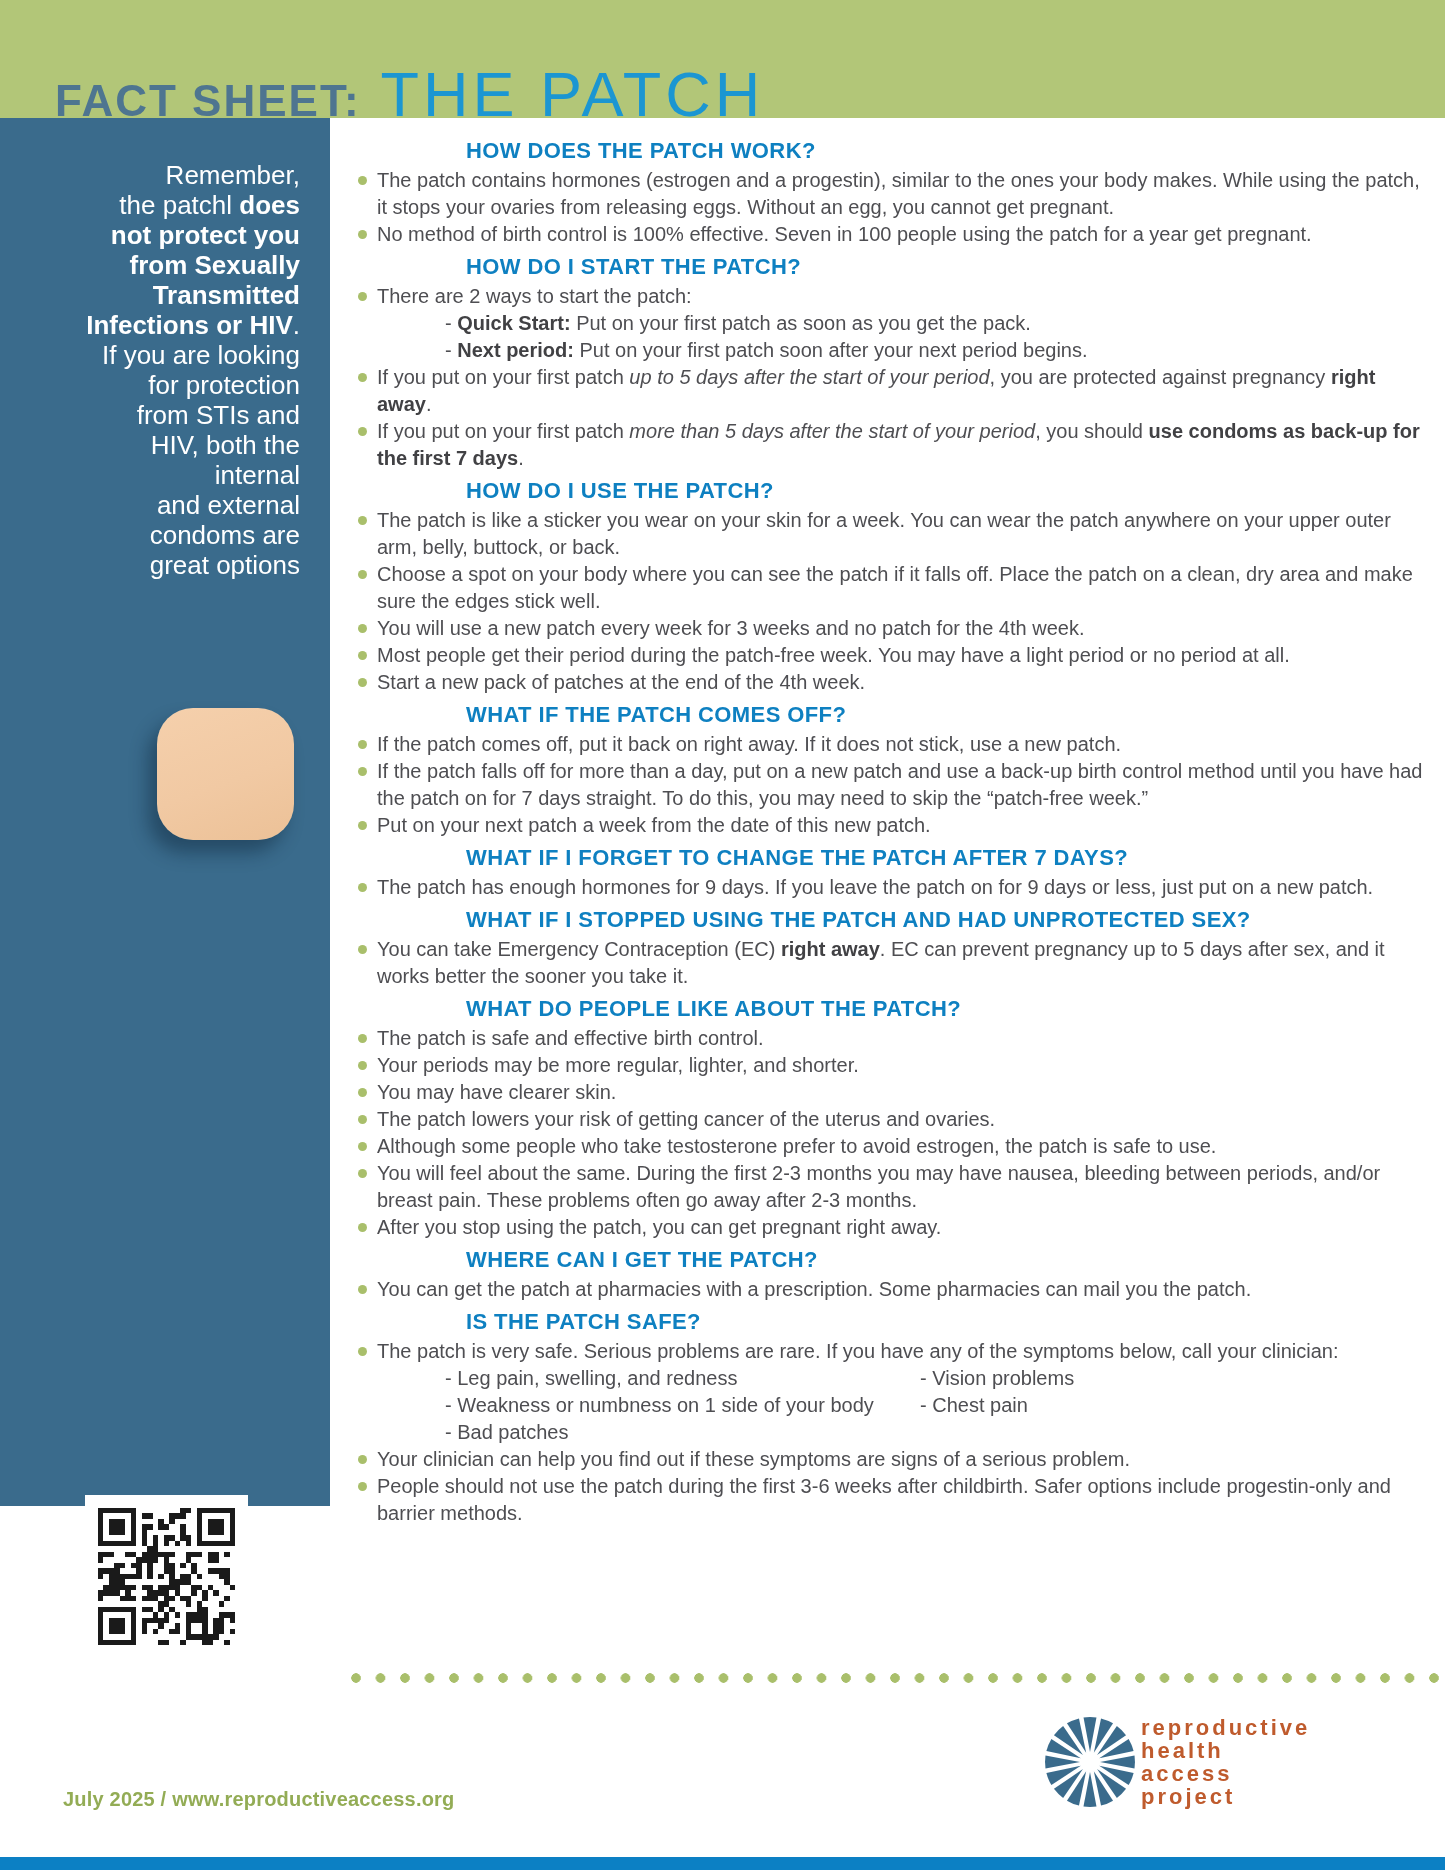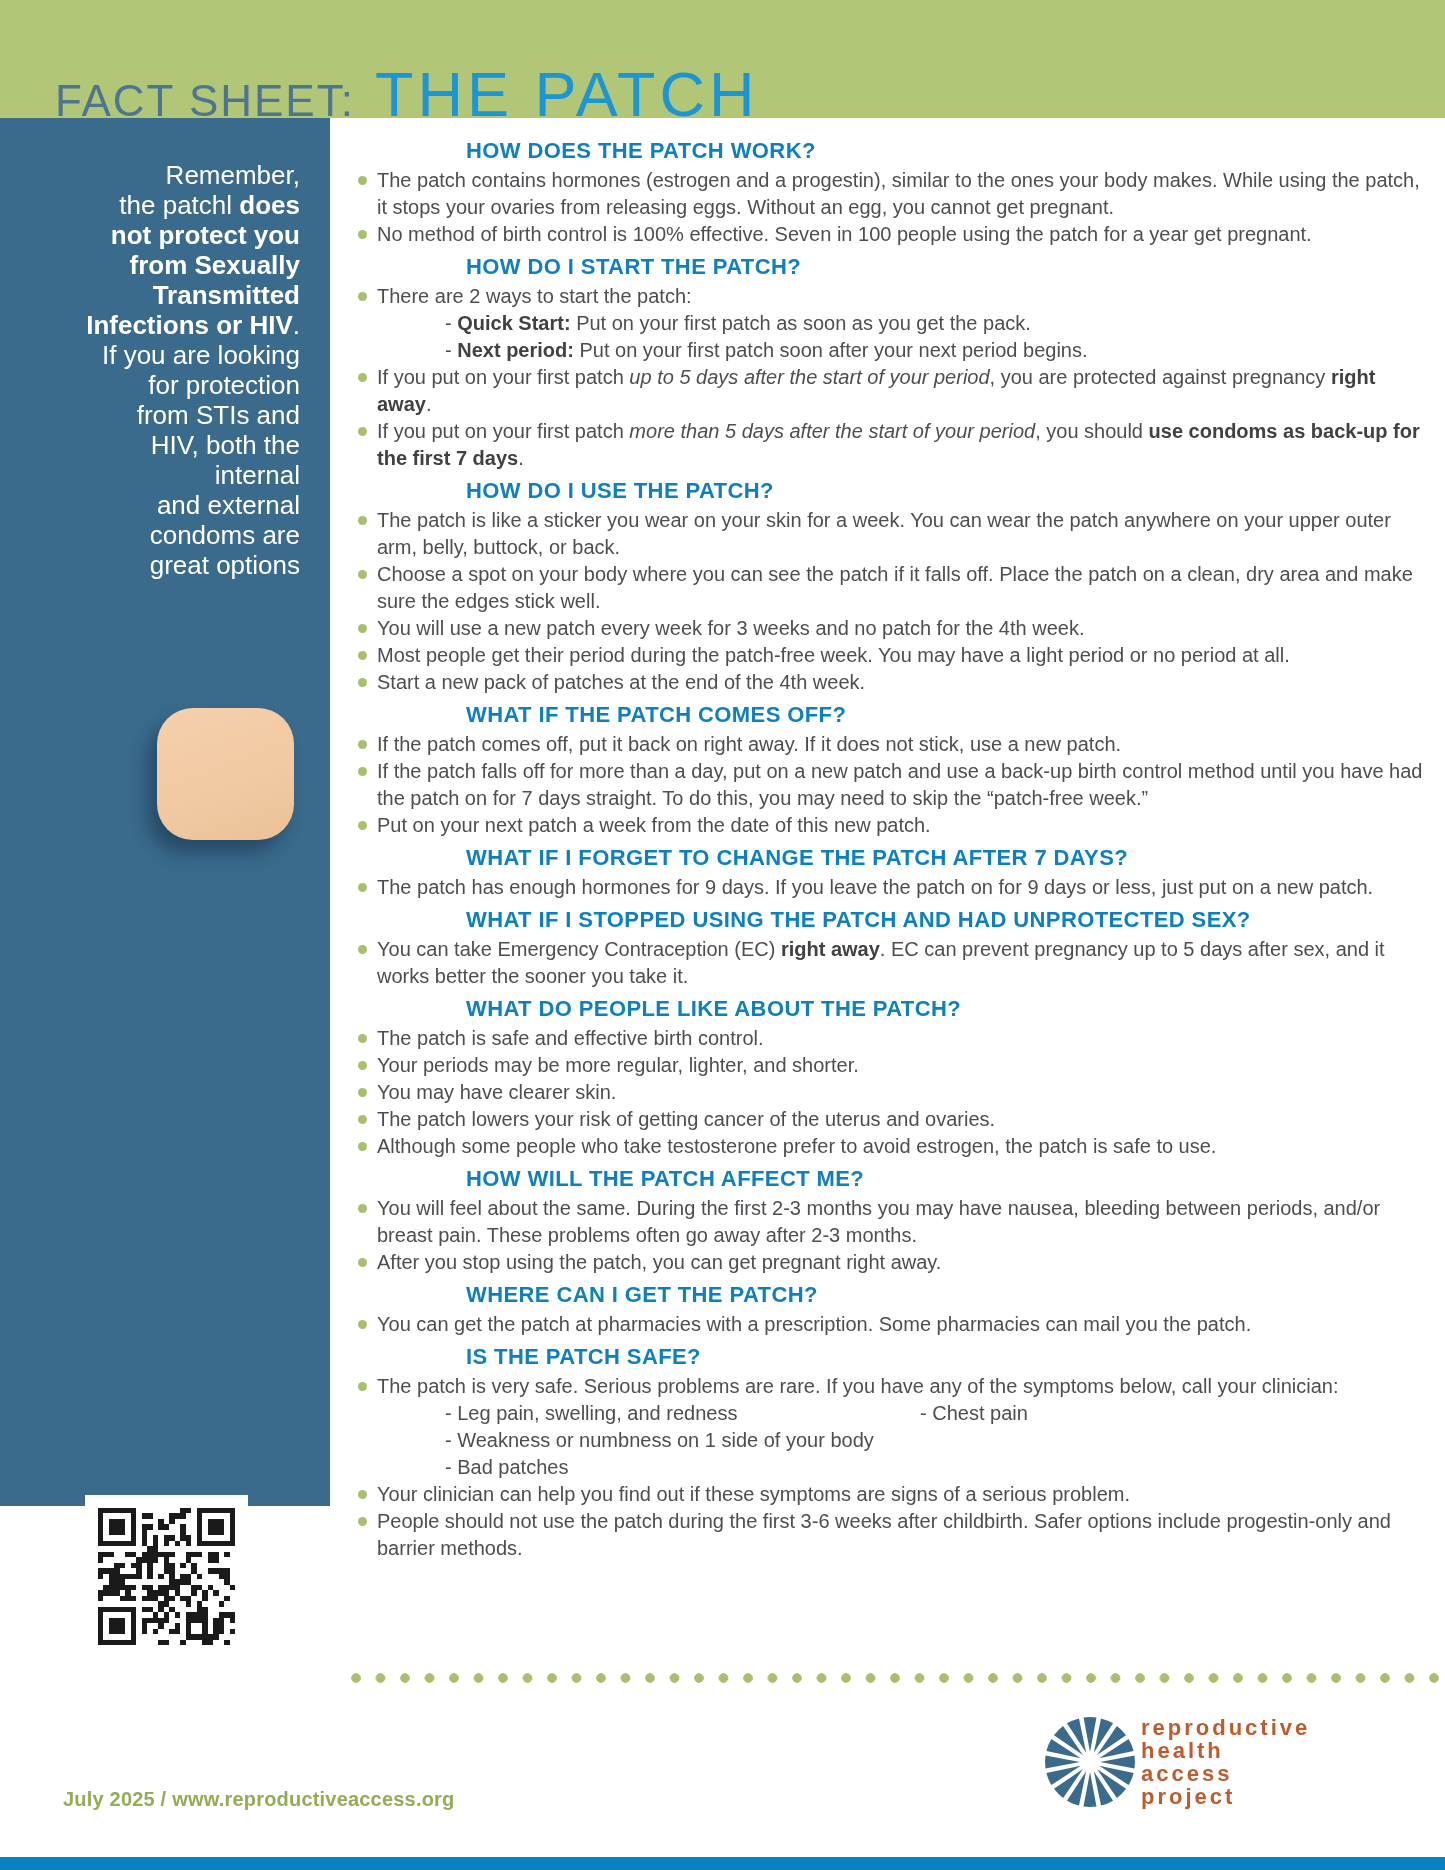--- a/index.html
+++ b/index.html
@@ -9,21 +9,21 @@
     background:#ffffff; overflow:hidden;
     font-family:"Liberation Sans", sans-serif;
   }
   
   .topbar {
     position:absolute; left:0; top:0; right:0; height:118px;
     background:#b2c678; display:flex; align-items:baseline;
     padding:58px 0 0 55px;
   }
   .topbar .fs {
-    color:#4e7590; font-size:44px; letter-spacing:2px; font-weight:400;
+    color:#4e7590; font-size:44px; letter-spacing:2px; font-weight:700;
   }
   .topbar .tp {
     color:#1b96d2; font-size:63px; letter-spacing:4px; font-weight:400; margin-left:20px;
   }
   
   .sidebar {
     position:absolute; left:0; top:118px; width:330px; height:1388px;
     background:#3a6b8c;
   }
   .reminder {
@@ -442,38 +442,38 @@
           <li><span>You can take Emergency Contraception (EC) </span><b>right away</b><span>. EC can prevent pregnancy up to 5 days after sex, and it works better the sooner you take it.</span></li>
         </ul>
         <div class="section-title">WHAT DO PEOPLE LIKE ABOUT THE PATCH?</div>
         <ul class="bullets">
           <li><span>The patch is safe and effective birth control.</span></li>
           <li><span>Your periods may be more regular, lighter, and shorter.</span></li>
           <li><span>You may have clearer skin.</span></li>
           <li><span>The patch lowers your risk of getting cancer of the uterus and ovaries.</span></li>
           <li><span>Although some people who take testosterone prefer to avoid estrogen, the patch is safe to use.</span></li>
         </ul>
-        <div class="section-title">HOW WILL THE PATCH AFFECT ME?</div>
         <ul class="bullets">
           <li><span>You will feel about the same. During the first 2-3 months you may have nausea, bleeding between periods, and/or breast pain. These problems often go away after 2-3 months.</span></li>
           <li><span>After you stop using the patch, you can get pregnant right away.</span></li>
         </ul>
         <div class="section-title">WHERE CAN I GET THE PATCH?</div>
         <ul class="bullets">
           <li><span>You can get the patch at pharmacies with a prescription. Some pharmacies can mail you the patch.</span></li>
         </ul>
         <div class="section-title">IS THE PATCH SAFE?</div>
         <ul class="bullets">
           <li><span>The patch is very safe. Serious problems are rare. If you have any of the symptoms below, call your clinician:</span><div class="sub-cols">
               <div class="col1">
                 <div>- Leg pain, swelling, and redness</div>
                 <div>- Weakness or numbness on 1 side of your body</div>
                 <div>- Bad patches</div>
               </div>
               <div class="col2">
+                <div>- Vision problems</div>
                 <div>- Chest pain</div>
               </div>
             </div></li>
           <li><span>Your clinician can help you find out if these symptoms are signs of a serious problem.</span></li>
           <li><span>People should not use the patch during the first 3-6 weeks after childbirth. Safer options include progestin-only and barrier methods.</span></li>
         </ul>
       </div>
   </main>
 
   <div class="dots"></div>

